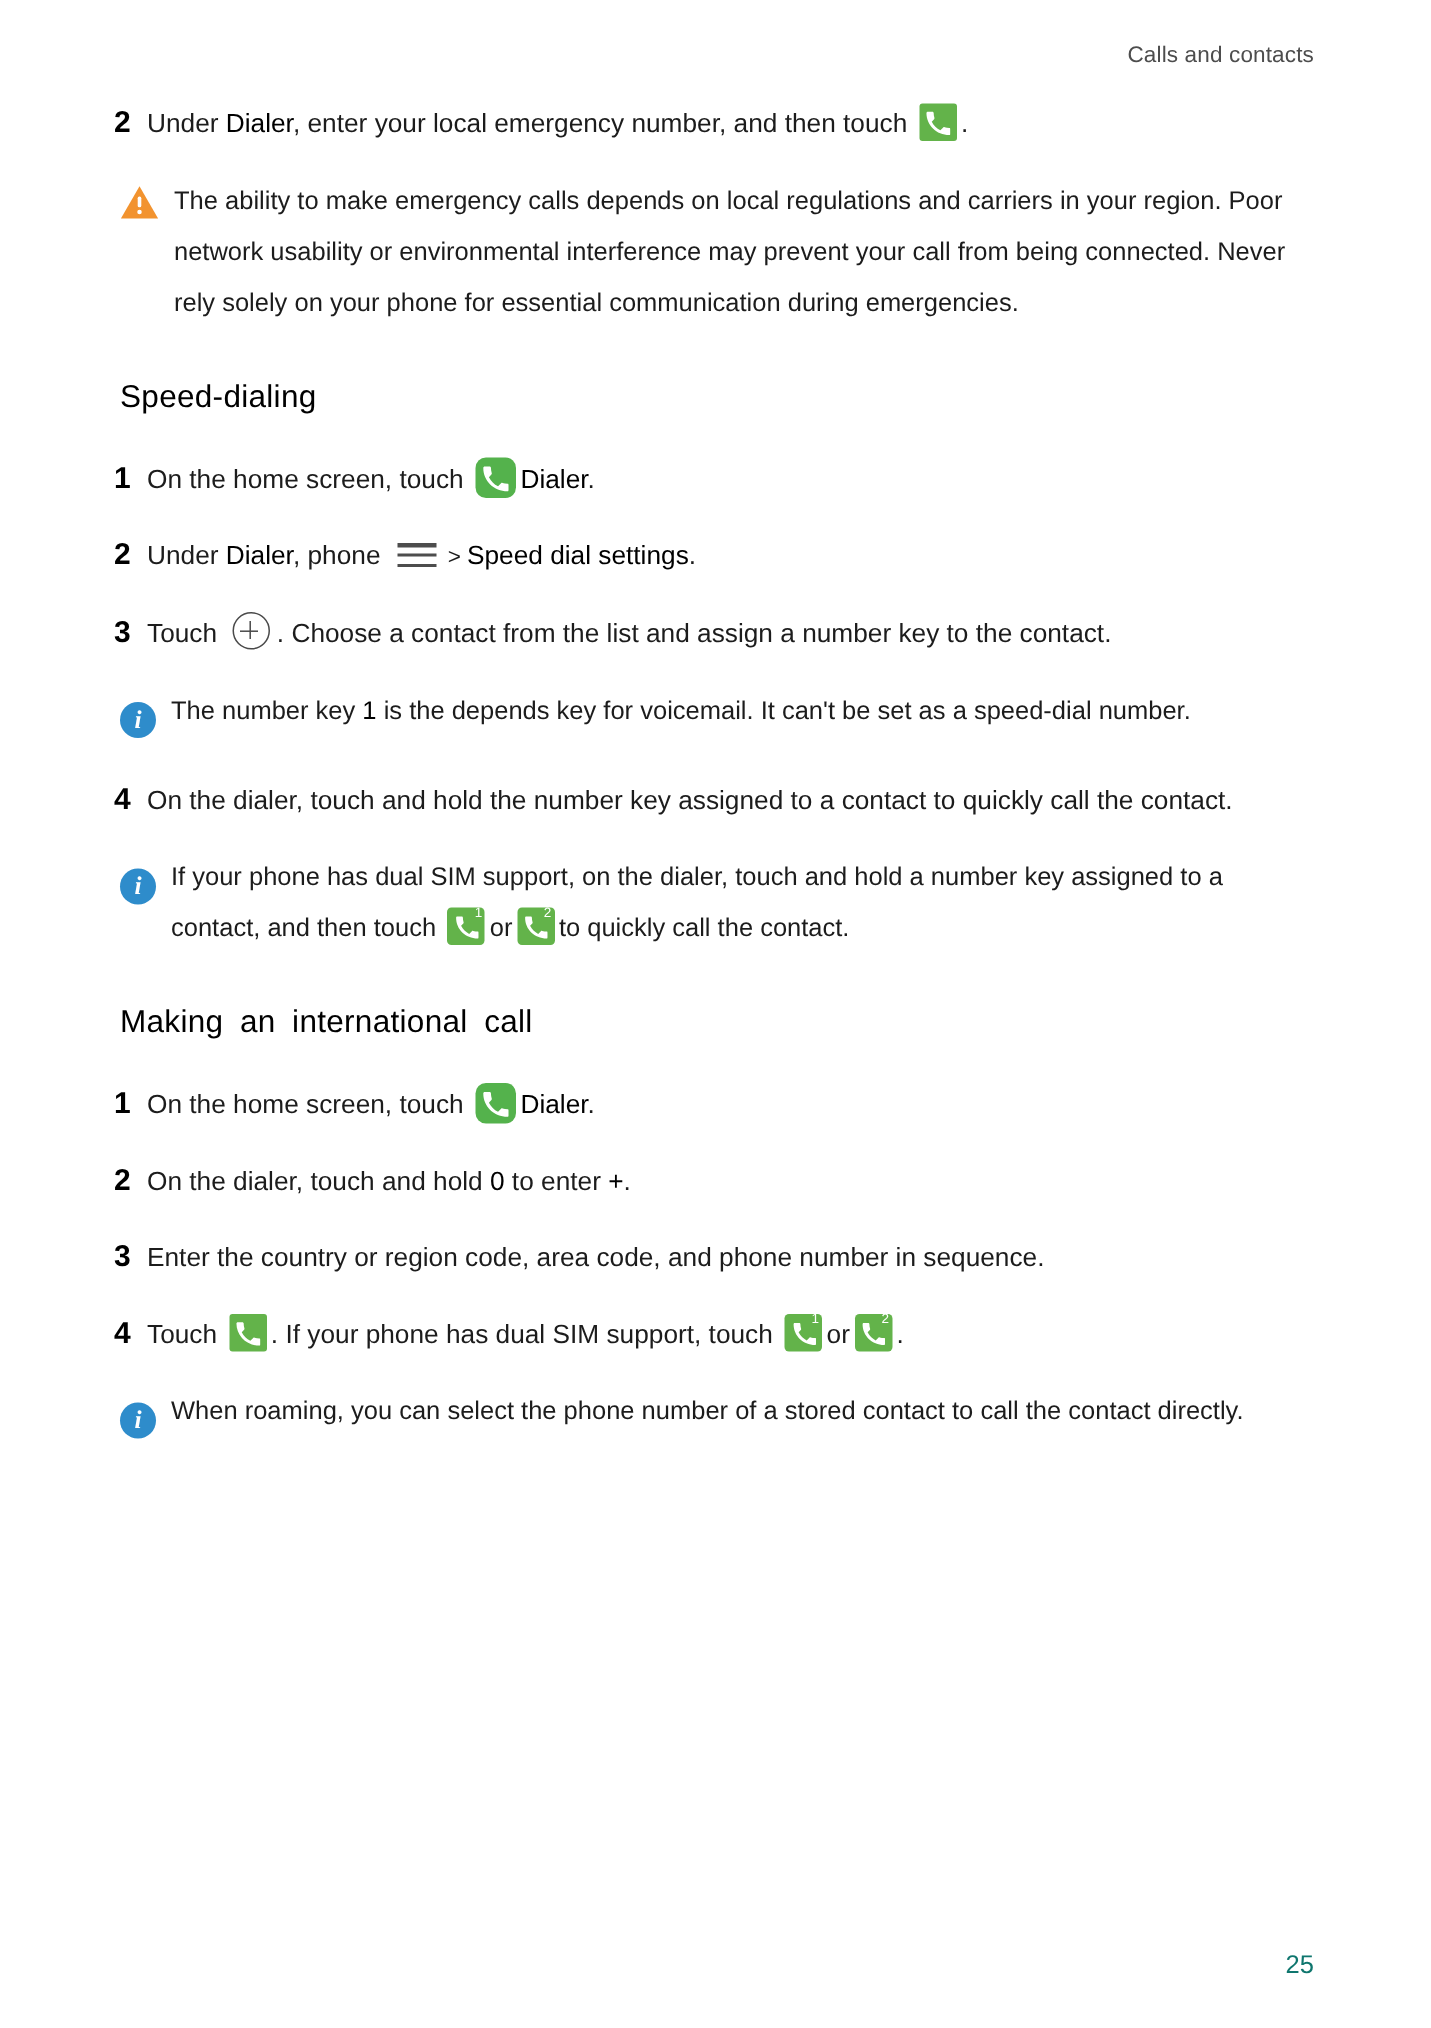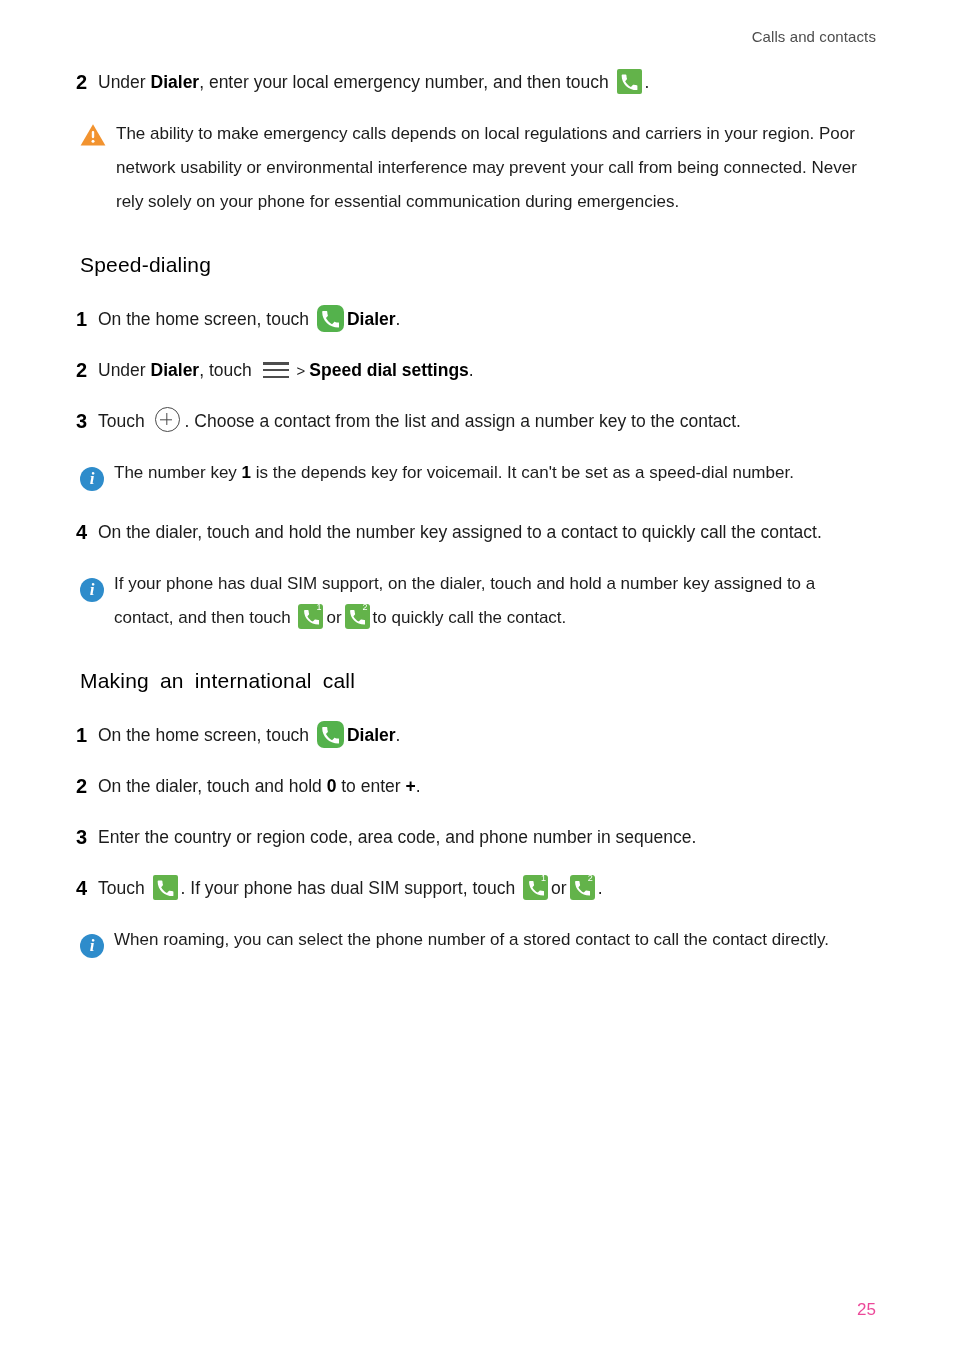--- a/index.html
+++ b/index.html
@@ -206,31 +206,31 @@
   .ico-info .i-glyph {
     font-family: "Liberation Serif", serif;
     font-style: italic;
     font-weight: bold;
     font-size: 17px;
     line-height: 24px;
     color: #ffffff;
     display: block;
   }
 
-  b, strong, .b { font-weight: bold; color: #000; }
+  b, strong, .b { font-weight: normal; color: #000; }
 
   .gt { margin: 0 4px 0 2px; font-size: 15px; color: #1c1c1c; }
 
   
   .page-number {
     position: absolute;
     right: 78px;
     bottom: 32px;
     font-size: 17px;
-    color: #ec4899;
+    color: #0f766e;
   }
 </style>
 </head>
 <body>
 
 <div class="page">
 
   <div class="running-header">Calls and contacts</div>
 
   <div class="content">
@@ -259,21 +259,21 @@
 
     <div class="step">
       <span class="step-num">1</span>
       <span class="step-body"><span>On the home screen, touch </span><span class="ico-dialer-round icon-inline"><svg width="18" height="18" viewBox="0 0 24 24">
               <path fill="#ffffff" d="M6.6 10.8c1.8 3.5 4.6 6.3 8.1 8.1l2.7-2.7c.35-.35.85-.45 1.3-.3 1.4.45 2.95.7 4.5.7.7 0 1.25.55 1.25 1.25v4.3c0 .7-.55 1.25-1.25 1.25C10.9 23.4 1.6 14.1 1.6 2.65 1.6 1.95 2.15 1.4 2.85 1.4h4.3c.7 0 1.25.55 1.25 1.25 0 1.55.25 3.1.7 4.5.15.45.05.95-.3 1.3z"></path>
             </svg></span><b>Dialer</b><span>.</span></span>
     </div>
 
     <div class="step">
       <span class="step-num">2</span>
-      <span class="step-body"><span>Under </span><b>Dialer</b><span>, touch </span><span class="ico-hamburger"><i></i><i></i><i></i></span><span class="gt">&gt;</span><b>Speed dial settings</b><span>.</span></span>
+      <span class="step-body"><span>Under </span><b>Dialer</b><span>, phone </span><span class="ico-hamburger"><i></i><i></i><i></i></span><span class="gt">&gt;</span><b>Speed dial settings</b><span>.</span></span>
     </div>
 
     <div class="step">
       <span class="step-num">3</span>
       <span class="step-body"><span>Touch </span><span class="ico-plus-circle"></span><span>. Choose a contact from the list and assign a number key to the contact.</span></span>
     </div>
 
     <div class="note">
       <span class="note-icon">
         <span class="ico-info"><span class="i-glyph">i</span></span>

